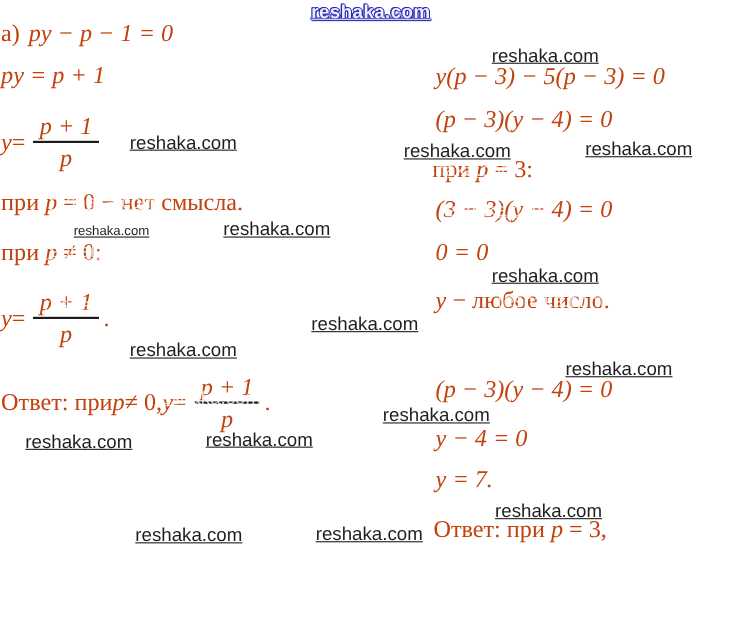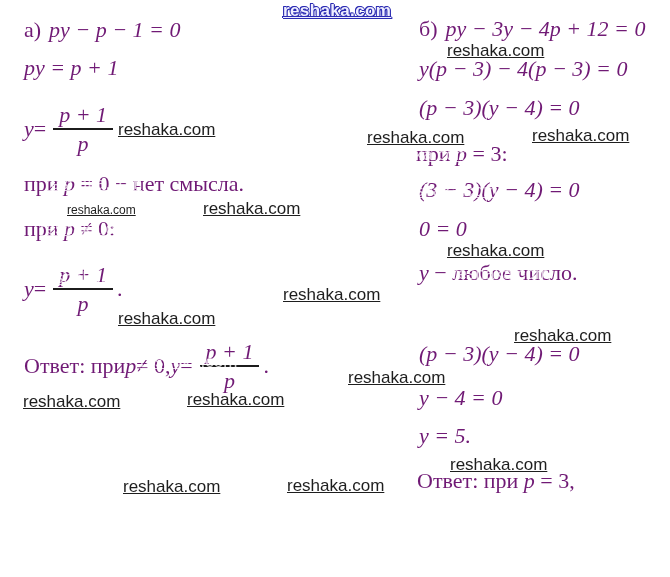--- a/index.html
+++ b/index.html
@@ -9,22 +9,21 @@
     background:#ffffff;
     font-family:"Liberation Serif","DejaVu Serif",serif;
     color:#1c1c1c;
     overflow:hidden;
   }
   .line{
     position:absolute;
     font-size:22px;
     line-height:26px;
     white-space:nowrap;
-    color:#701a75;
-    margin-left:23px;
+    color:#c2410c;
   }
   .math{font-style:italic;}
   .up{font-style:normal;}
   .lbl{font-style:normal;margin-right:8px;}
   .fracline{display:flex;align-items:center;}
   .frac{
     display:inline-flex;
     flex-direction:column;
     align-items:center;
     margin:0 4px 0 7px;
@@ -112,26 +111,23 @@
       <span class="up"> ≠ 0, </span>
       <span class="math">y</span>
       <span class="up"> = </span>
     <span class="frac">
       <span class="num math">p + 1</span>
       <span class="den math">p</span>
     </span>
     <span class="up">.</span>
   </div>
 
-  <div class="line" style="left:396px;top:16px">
-    <span class="lbl">б)</span><span class="math">py − 3y − 4p + 12 = 0</span>
-  </div>
 
   <div class="line" style="left:396px;top:56px">
-    <span class="math">y(p − 3) − 4(p − 3) = 0</span>
+    <span class="math">y(p − 3) − 5(p − 3) = 0</span>
   </div>
 
   <div class="line" style="left:396px;top:95px">
     <span class="math">(p − 3)(y − 4) = 0</span>
   </div>
 
   <div class="line" style="left:393px;top:141px">
     <span class="up">при </span><span class="math">p</span><span class="up"> = 3:</span>
   </div>
 
@@ -150,21 +146,21 @@
 
   <div class="line" style="left:396px;top:341px">
     <span class="math">(p − 3)(y − 4) = 0</span>
   </div>
 
   <div class="line" style="left:396px;top:385px">
     <span class="math">y − 4 = 0</span>
   </div>
 
   <div class="line" style="left:396px;top:423px">
-    <span class="math">y = 5.</span>
+    <span class="math">y = 7.</span>
   </div>
 
   <div class="line" style="left:394px;top:468px">
     <span class="up">Ответ: при </span><span class="math">p</span><span class="up"> = 3,</span>
   </div>
 
 
 
   <div class="wm logo" style="left:283px;top:1px">reshaka.com</div>
   <div class="wm" style="left:447px;top:41px">reshaka.com</div>

